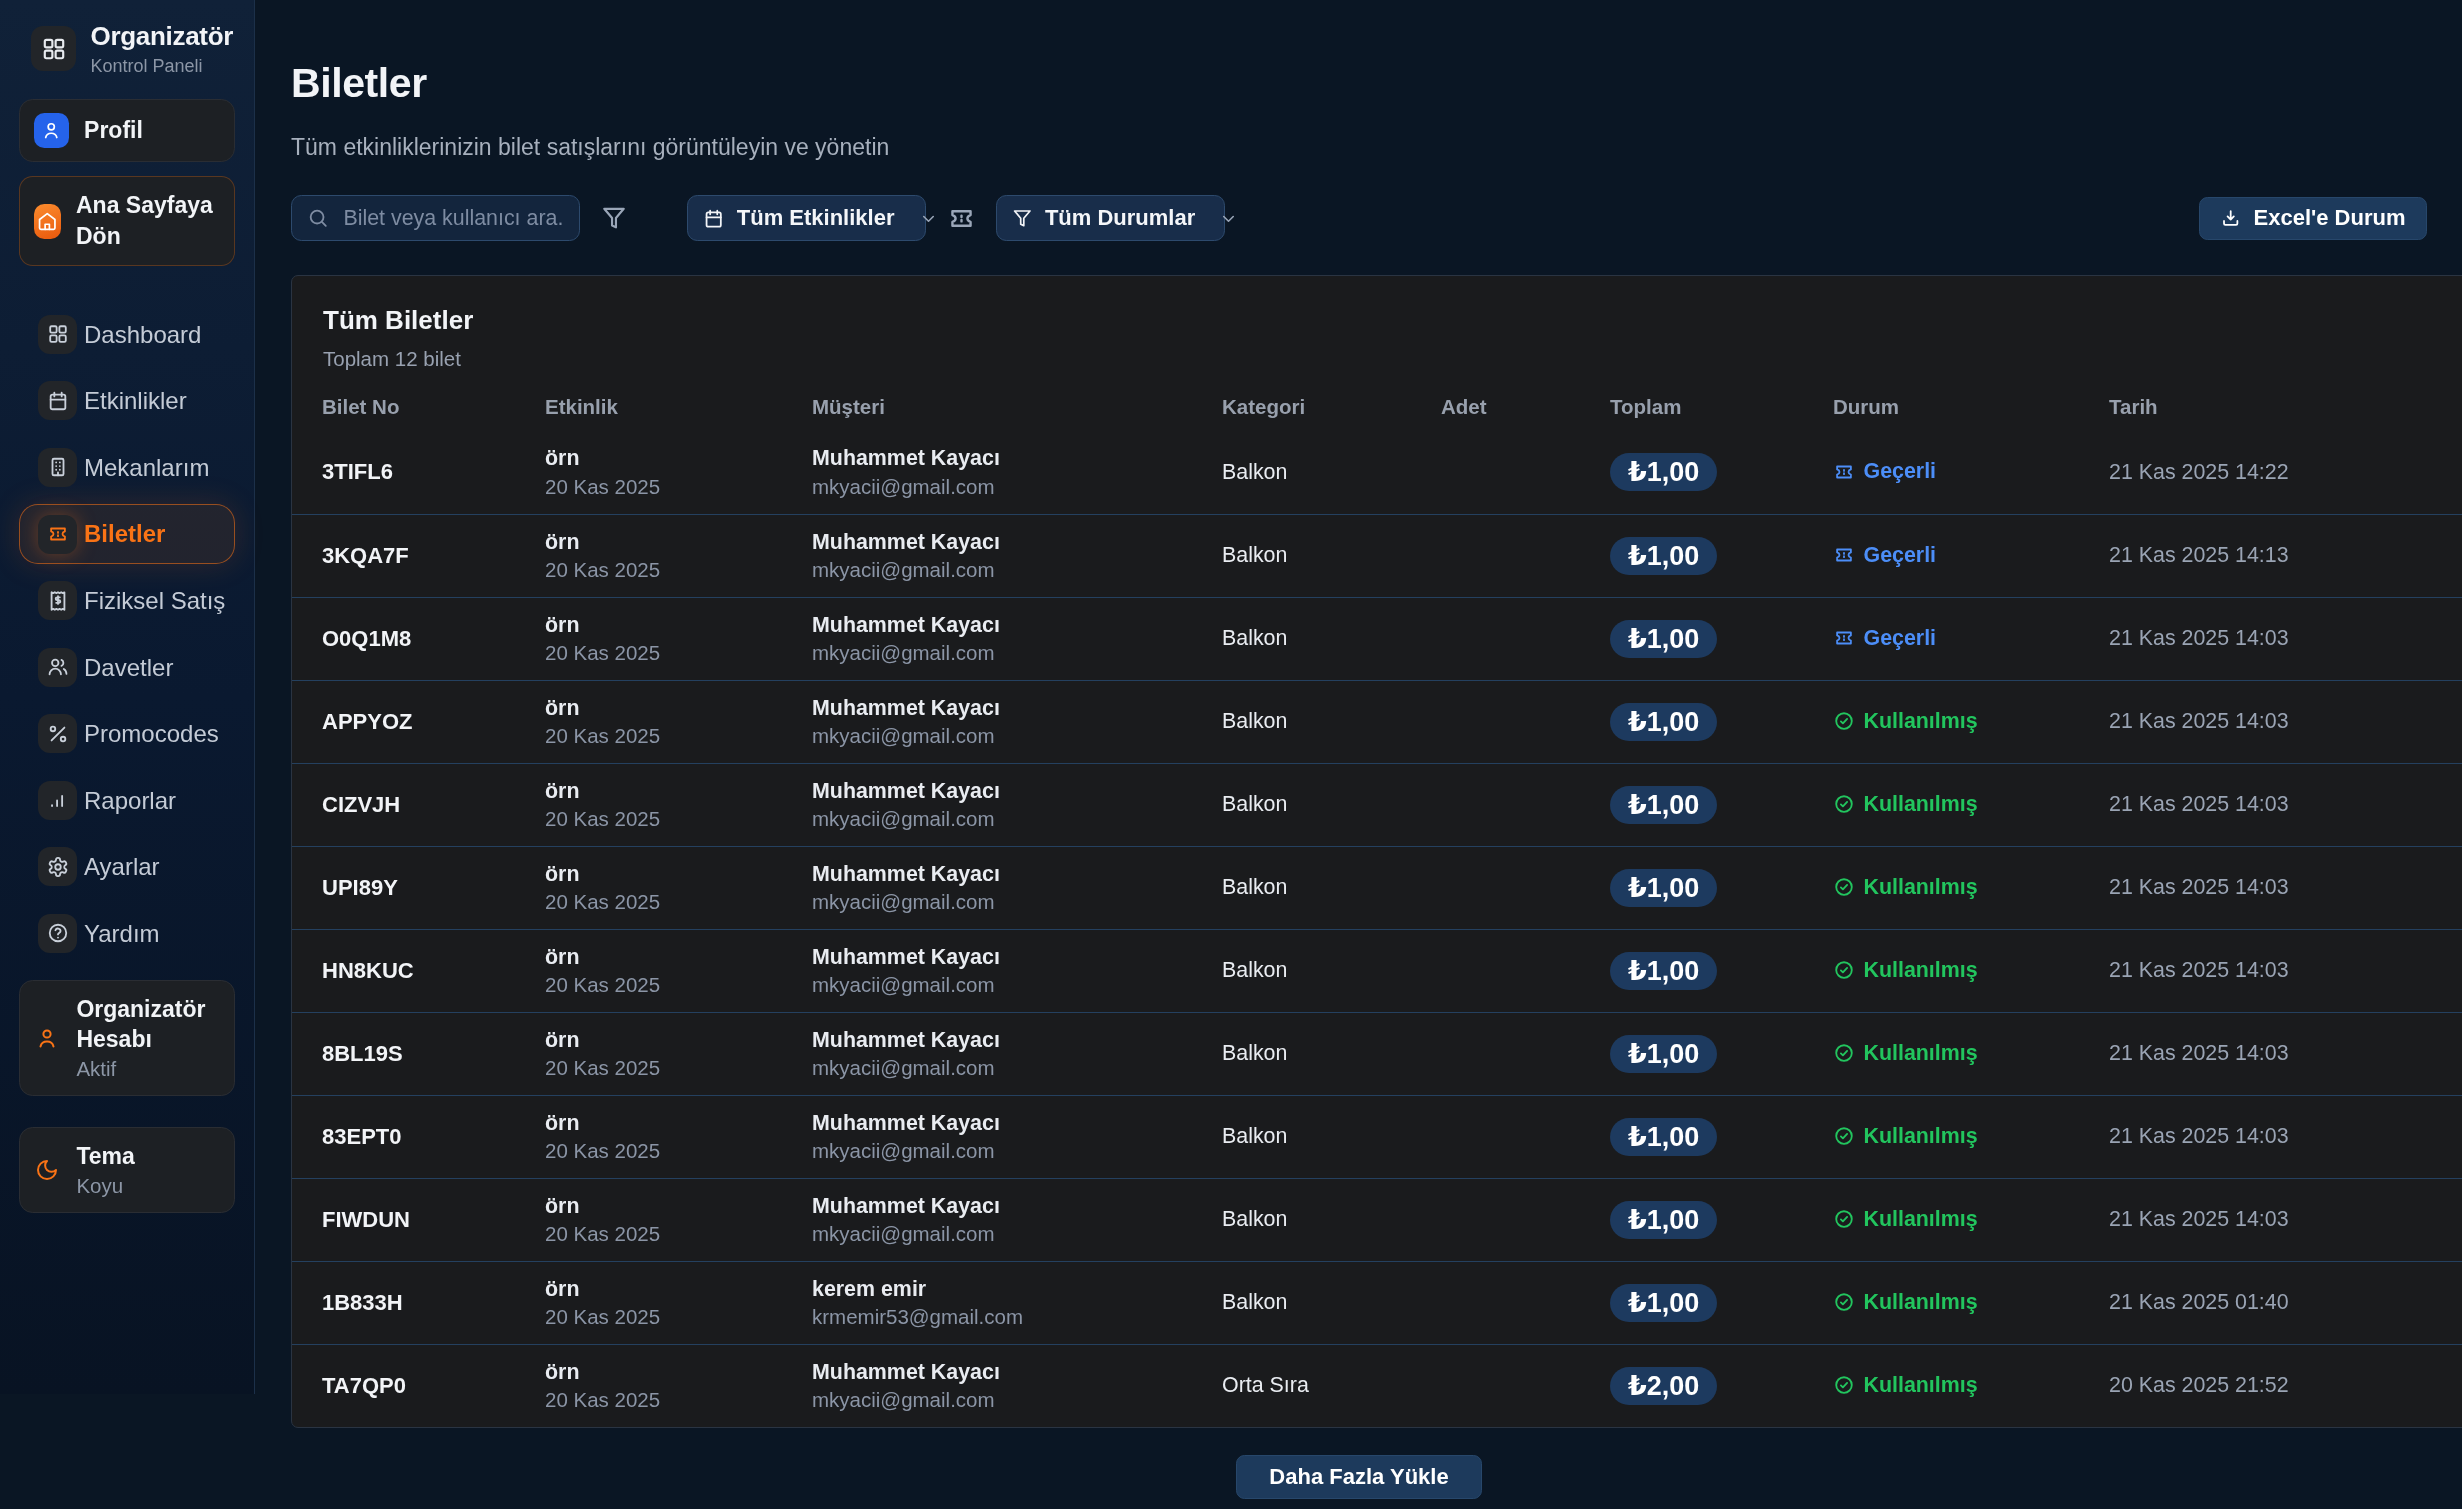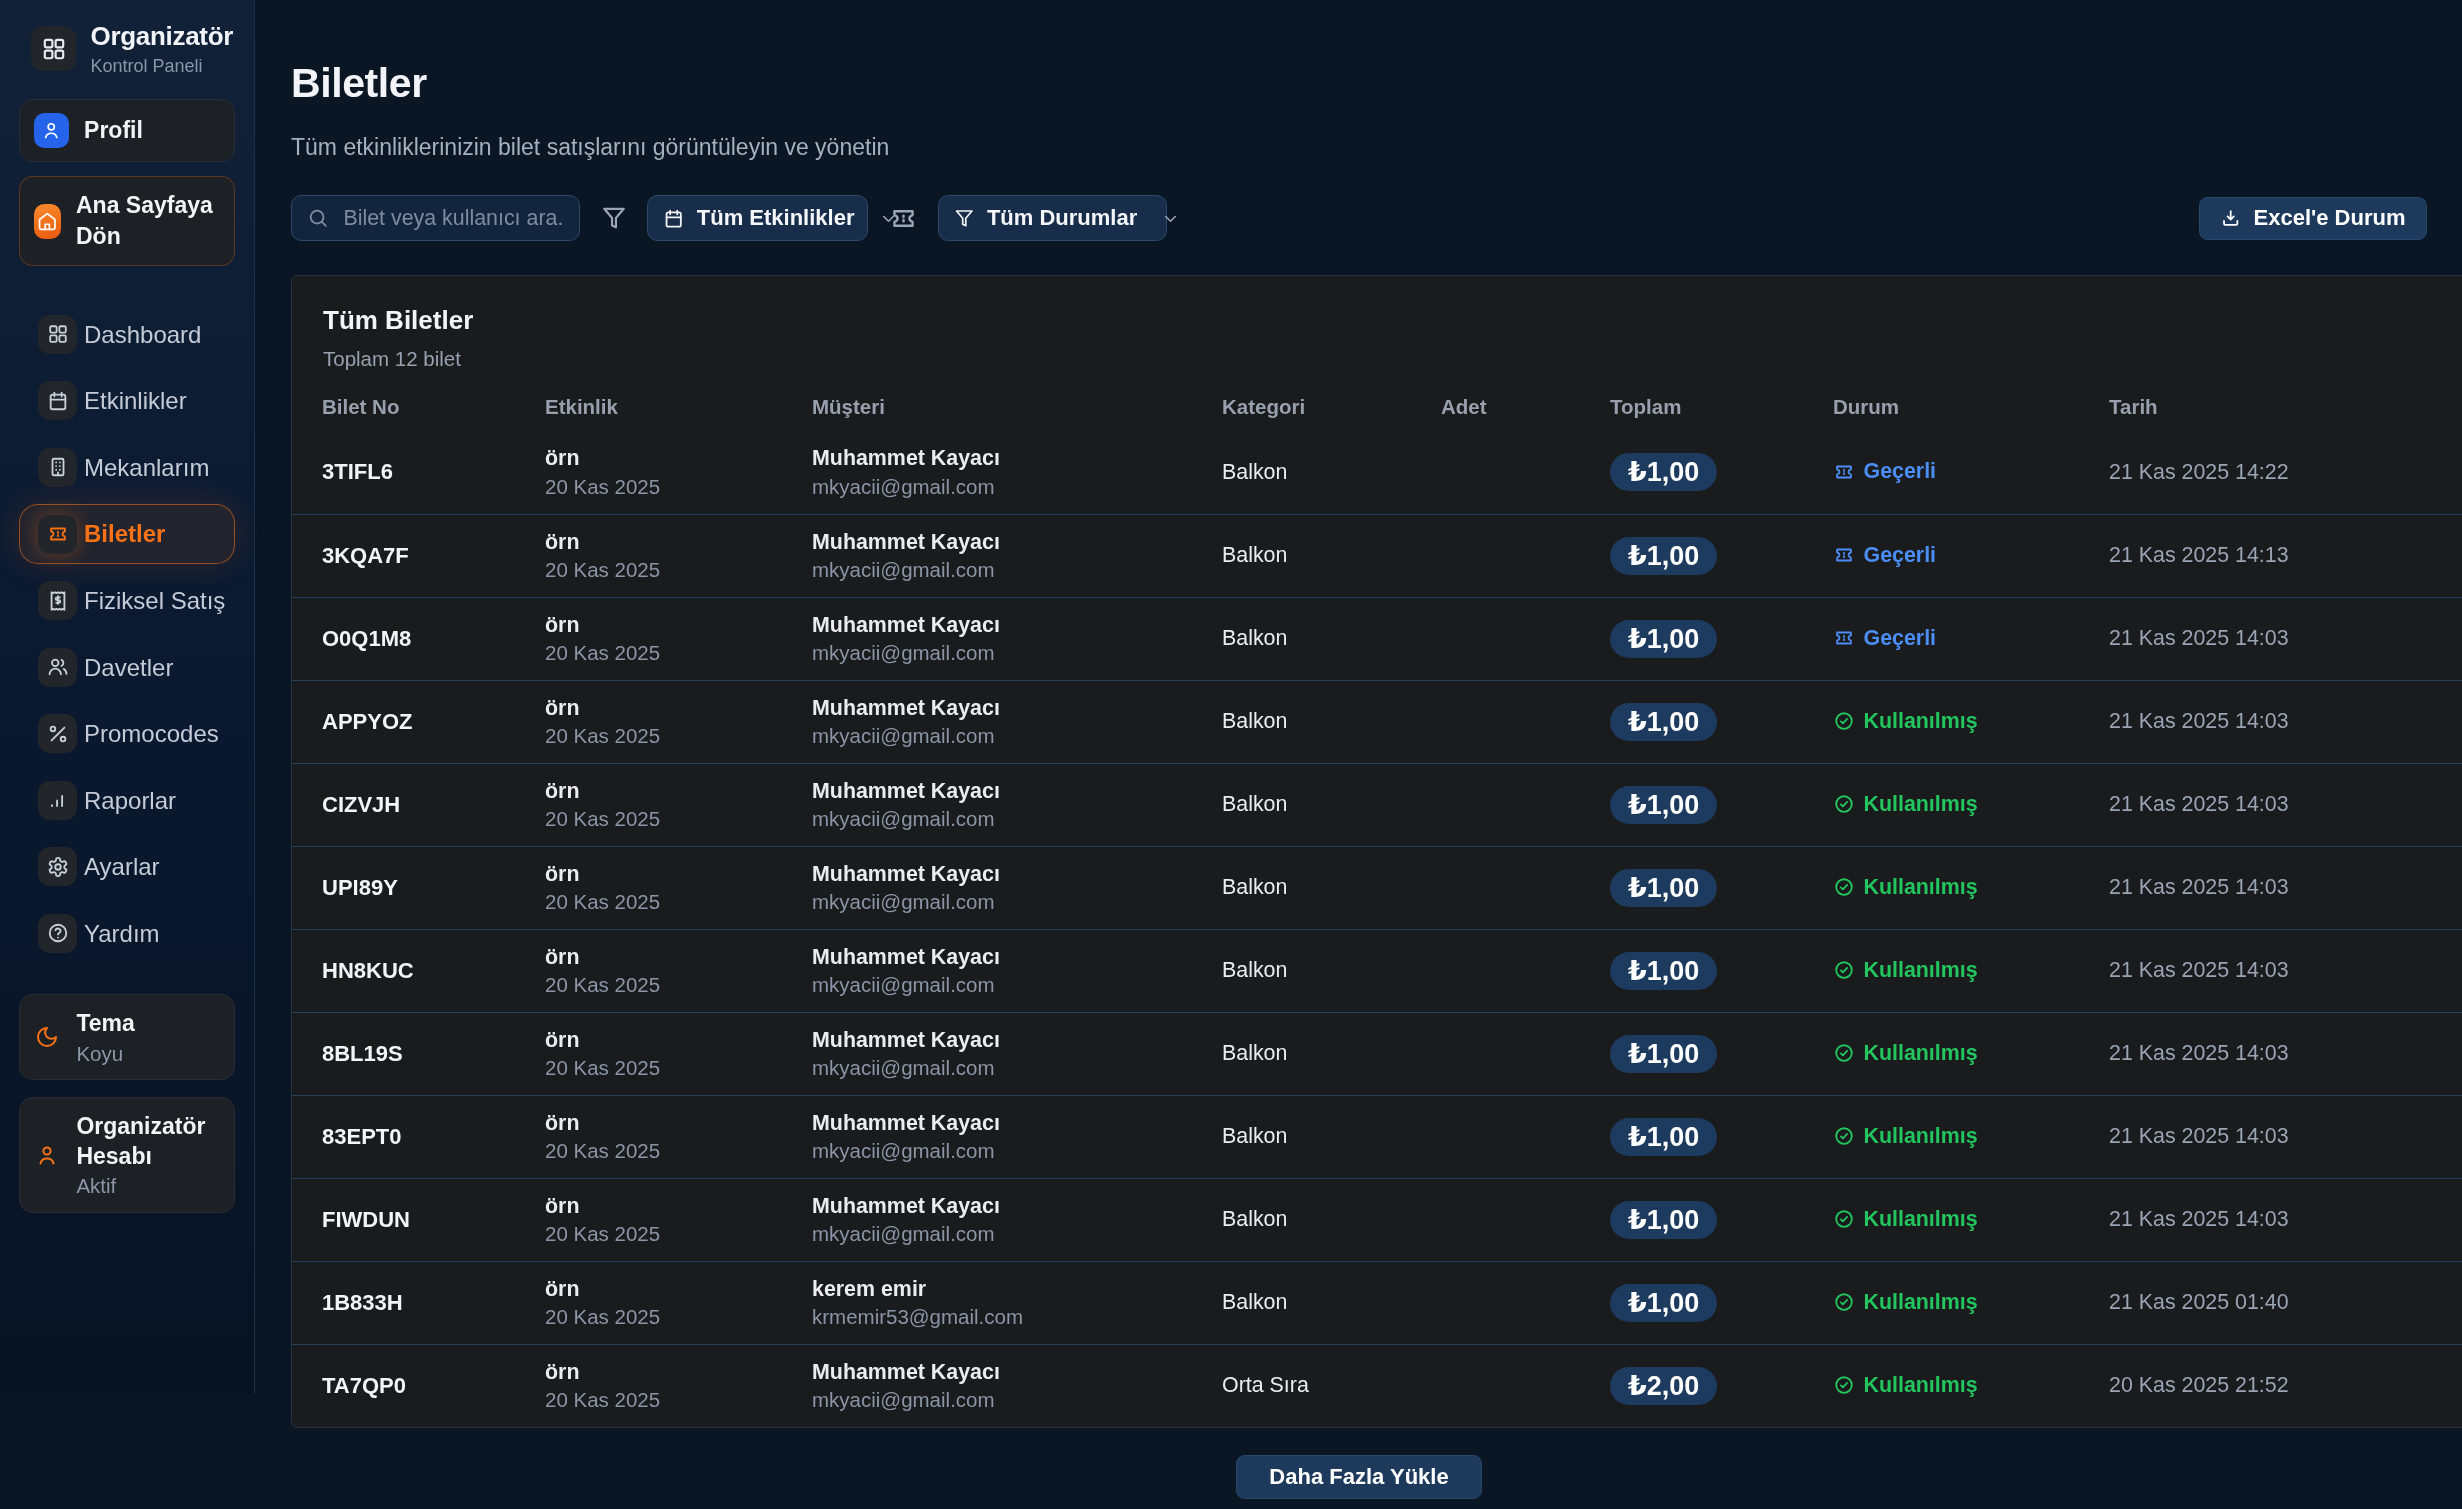--- a/index.html
+++ b/index.html
@@ -101,21 +101,21 @@
   }
   .search input::placeholder{color:#7e8ca2;}
   .bar-icon{color:#9aa6b8;}
   .dropdown{
     display:flex;align-items:center;gap:12px;height:46px;
     background:var(--drop-bg);border:1.3px solid var(--input-border);border-radius:10.3px;
     padding:0 15.4px;cursor:pointer;
   }
   .dropdown .dd-label{font-size:22px;font-weight:700;color:#f4f6f9;white-space:nowrap;}
   .dropdown .chev{color:#9aa6b8;margin-left:12px;}
-  .dd-events{width:221px;}
+  .dd-events{width:239px;margin-left:40px;}
   .dd-status{width:229px;}
   .spacer{flex:1;}
   .excel-btn{
     display:flex;align-items:center;gap:12px;height:43px;
     background:var(--btn-navy);border:0.9px solid #27476b;border-radius:8.5px;
     padding:0 20.5px;cursor:pointer;color:#fff;
   }
   .excel-btn span{font-size:22px;font-weight:700;white-space:nowrap;}
 
   .panel{
@@ -293,42 +293,42 @@
         <svg class="ic" width="22" height="22" viewBox="0 0 24 24">
             <circle cx="12" cy="12" r="9"></circle>
             <path d="M9.2 9a2.9 2.9 0 0 1 5.6.9c0 1.9-2.8 2.3-2.8 3.6"></path>
             <path d="M12 17h.01"></path>
           </svg>
       </span>
       <span class="nav-label">Yardım</span>
     </div>
   </nav>
 
-  <div class="bottom-card theme-card">
-    <span class="bc-icon">
-      <svg class="ic" width="24" height="24" viewBox="0 0 24 24">
-          <path d="M12 3a6 6 0 0 0 9 9 9 9 0 1 1-9-9Z"></path>
-        </svg>
-    </span>
-    <div>
-      <div class="bc-title">Tema</div>
-      <div class="bc-sub">Koyu</div>
-    </div>
-  </div>
-
   <div class="bottom-card">
     <span class="bc-icon">
       <svg class="ic" width="24" height="24" viewBox="0 0 24 24">
           <circle cx="12" cy="8" r="3.6"></circle>
           <path d="M5.5 20.5c.7-3.2 3.4-5 6.5-5s5.8 1.8 6.5 5"></path>
         </svg>
     </span>
     <div>
       <div class="bc-title">Organizatör Hesabı</div>
       <div class="bc-sub">Aktif</div>
+    </div>
+  </div>
+
+  <div class="bottom-card theme-card">
+    <span class="bc-icon">
+      <svg class="ic" width="24" height="24" viewBox="0 0 24 24">
+          <path d="M12 3a6 6 0 0 0 9 9 9 9 0 1 1-9-9Z"></path>
+        </svg>
+    </span>
+    <div>
+      <div class="bc-title">Tema</div>
+      <div class="bc-sub">Koyu</div>
     </div>
   </div>
 </aside>
 
 <main class="main">
   <h1 class="page-title">Biletler</h1>
   <div class="page-sub">Tüm etkinliklerinizin bilet satışlarını görüntüleyin ve yönetin</div>
 
   <div class="toolbar">
     <div class="search">

